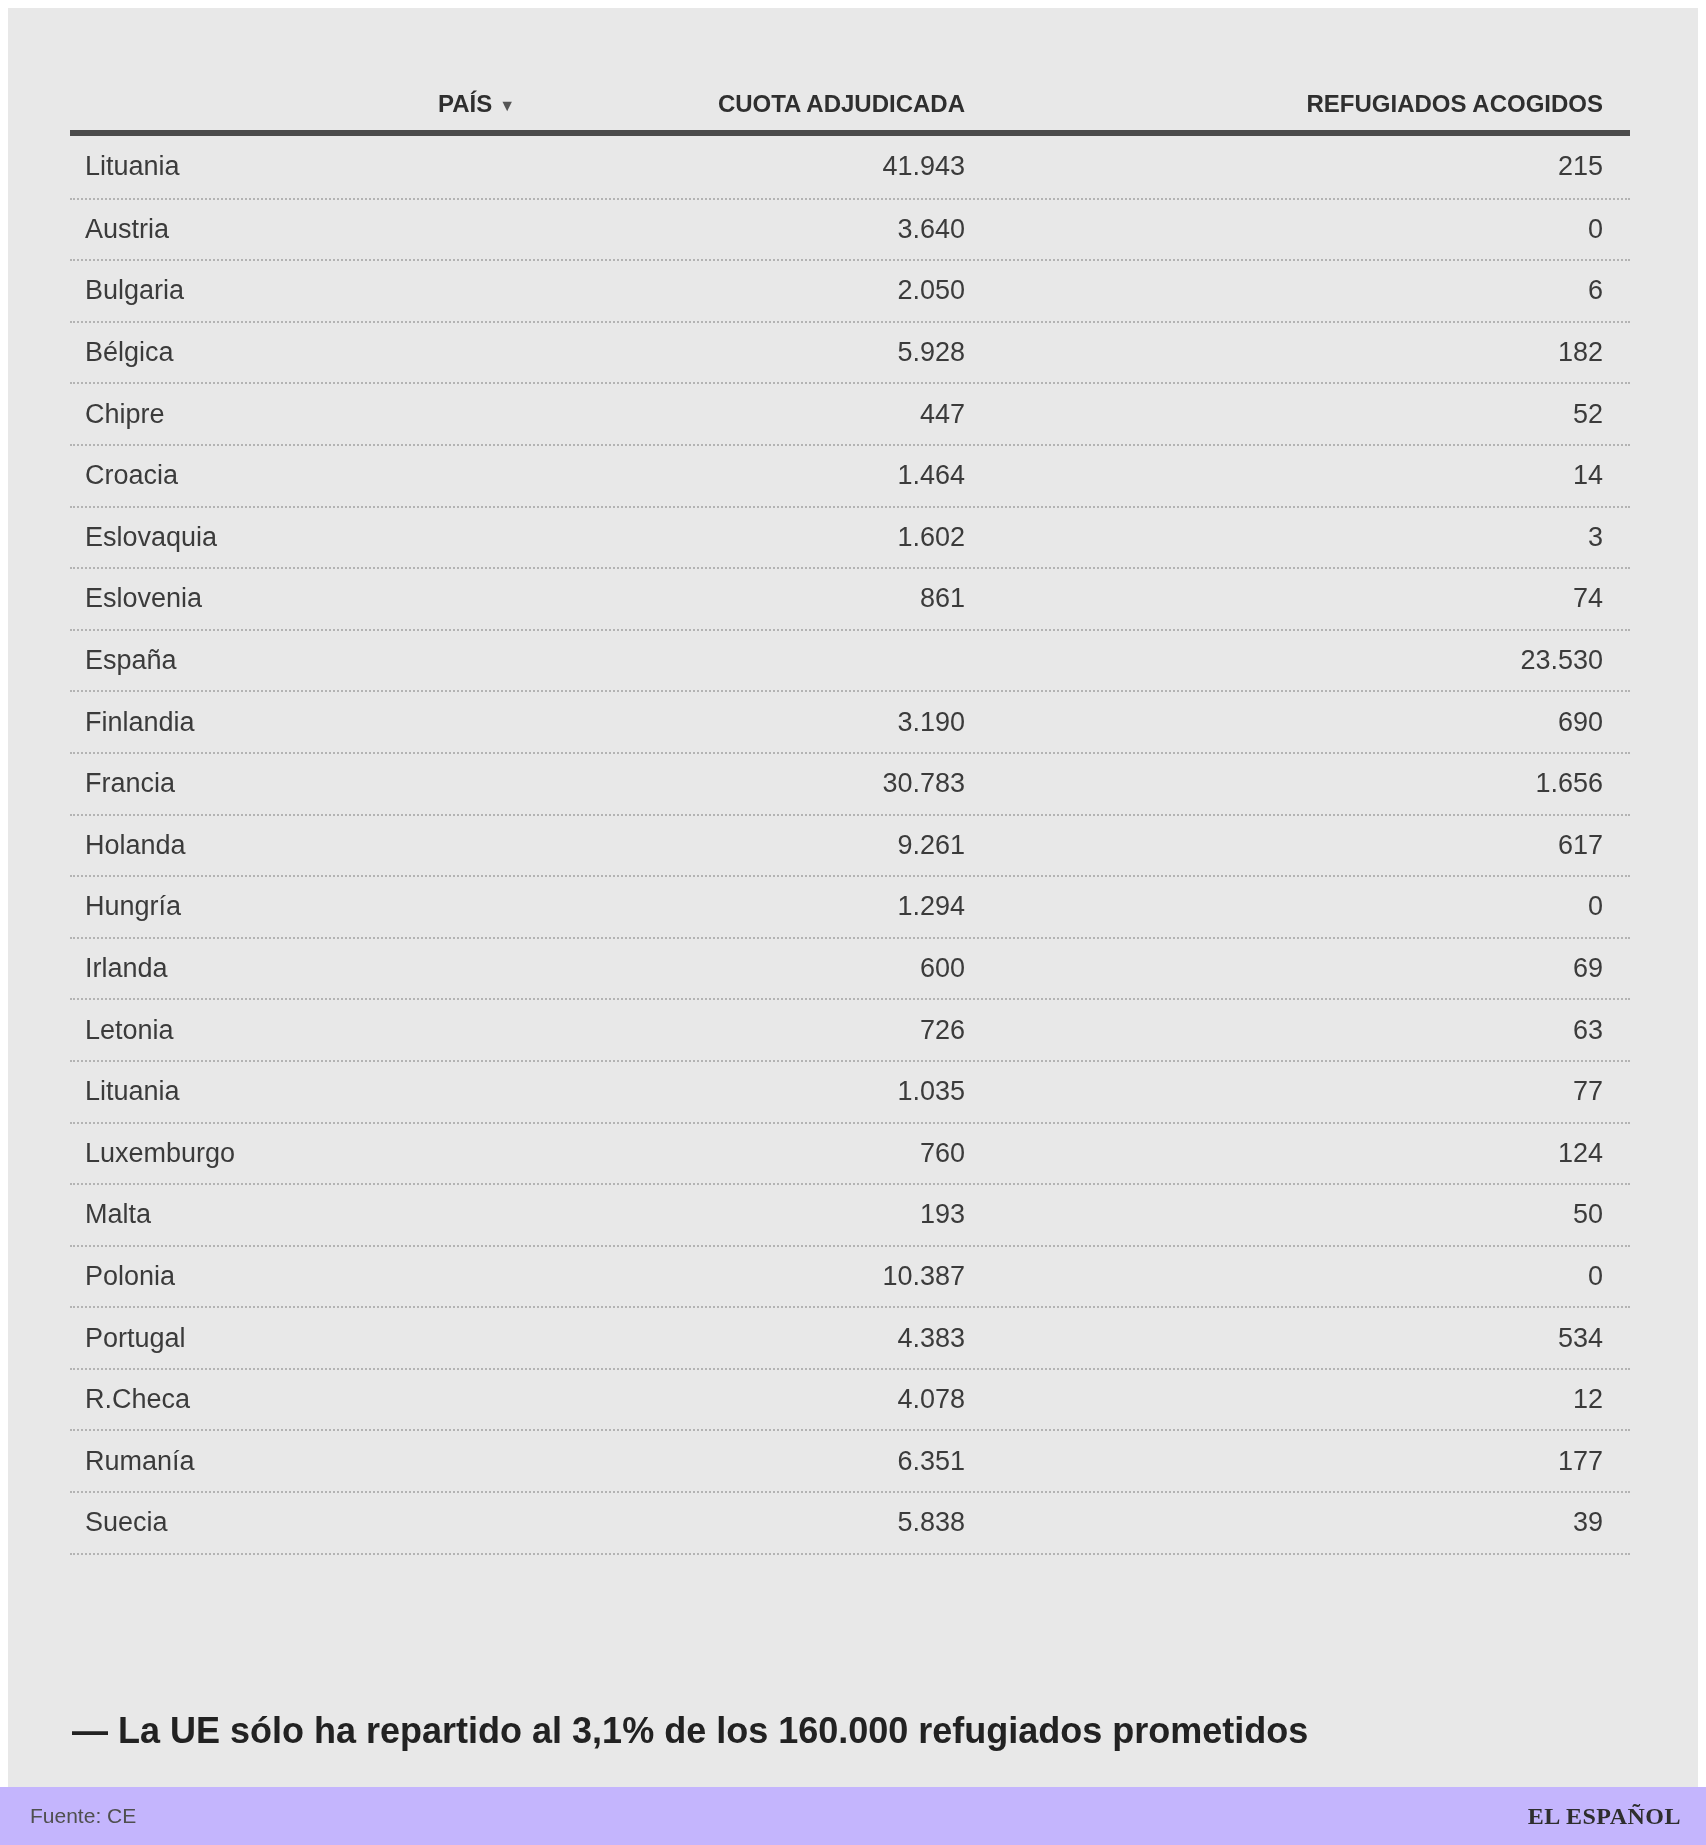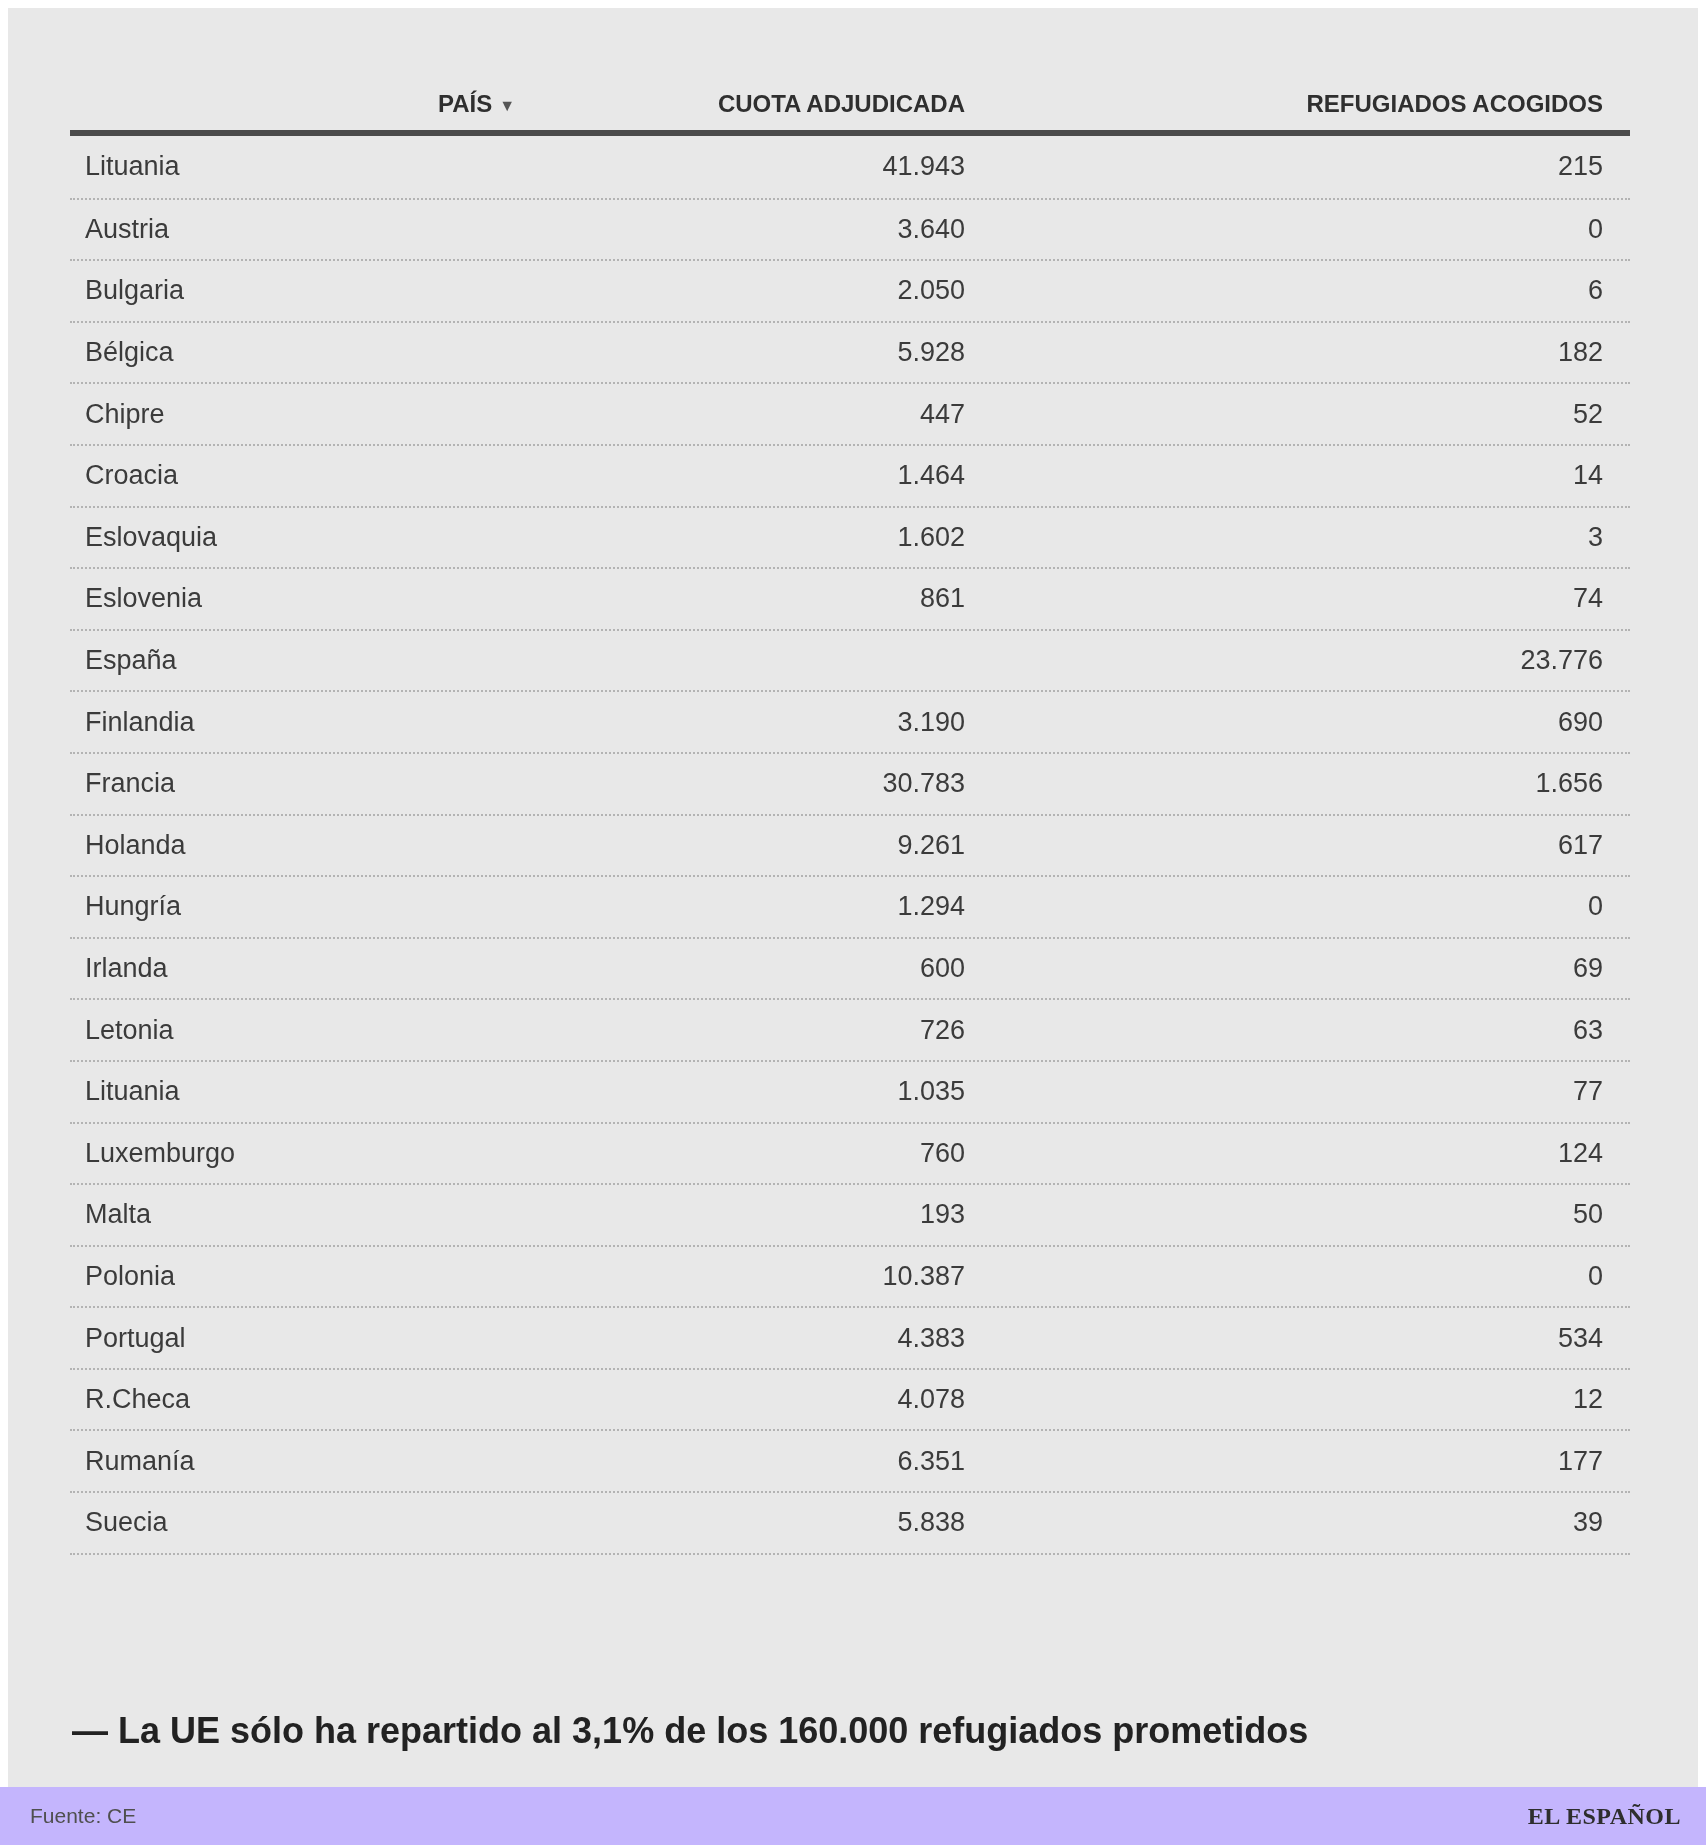--- a/index.html
+++ b/index.html
@@ -148,21 +148,21 @@
             <div class="td td-cuota">1.602</div>
             <div class="td td-ref">3</div>
           </div>
           <div class="tr">
             <div class="td td-pais">Eslovenia</div>
             <div class="td td-cuota">861</div>
             <div class="td td-ref">74</div>
           </div>
           <div class="tr">
             <div class="td td-pais">España</div>
-            <div class="td td-cuota">23.776</div>
+            <div class="td td-cuota">23.530</div>
           </div>
           <div class="tr">
             <div class="td td-pais">Finlandia</div>
             <div class="td td-cuota">3.190</div>
             <div class="td td-ref">690</div>
           </div>
           <div class="tr">
             <div class="td td-pais">Francia</div>
             <div class="td td-cuota">30.783</div>
             <div class="td td-ref">1.656</div>

